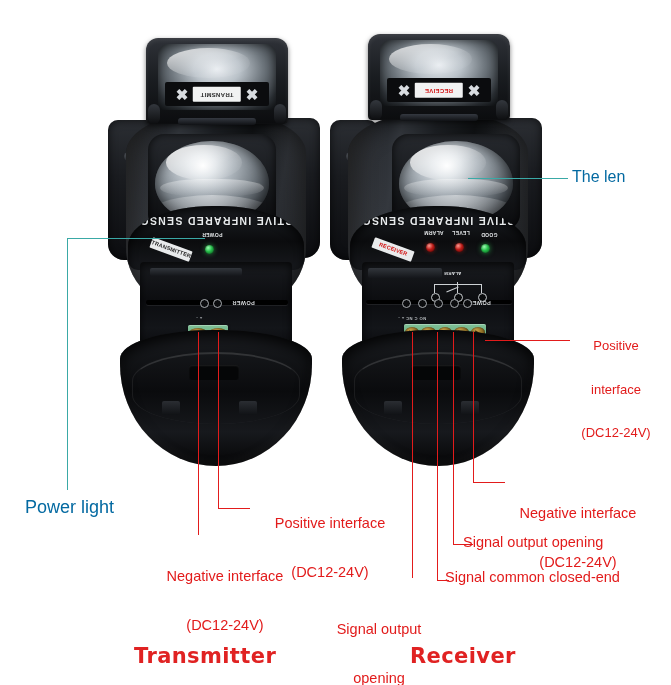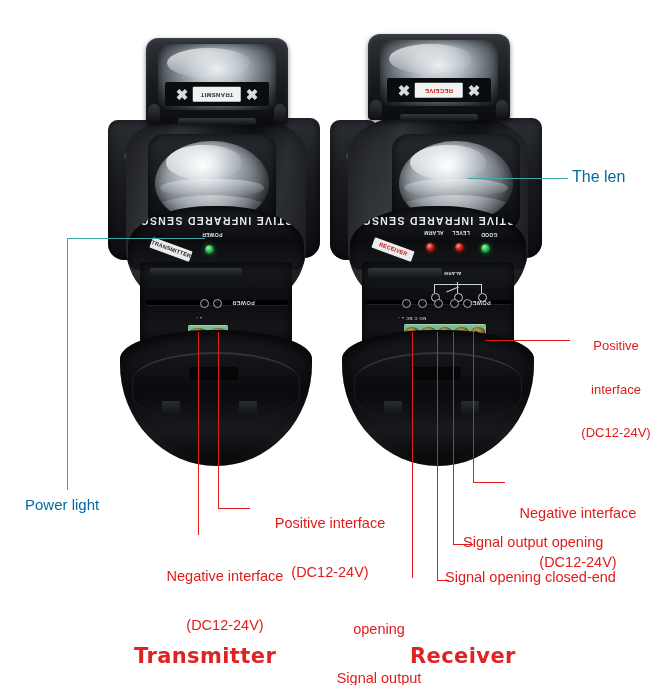--- a/index.html
+++ b/index.html
@@ -372,21 +372,21 @@
       <div class="cap-wedge" style="left:22%;top:52%;width:18px;height:14px;"></div>
       <div class="cap-wedge" style="left:62%;top:52%;width:18px;height:14px;"></div>
     </div>
   </div>
 
   <div class="ln teal lnh" style="left:468px;top:178px;width:100px;"></div>
   <div class="lbl teal" style="left:572px;top:168px;font-size:16px;">The len</div>
 
   <div class="ln teal lnh" style="left:67px;top:238px;width:138px;"></div>
   <div class="ln teal lnv" style="left:67px;top:238px;height:252px;"></div>
-  <div class="lbl teal" style="left:25px;top:497px;font-size:15px;">Power light</div>
+  <div class="lbl teal" style="left:25px;top:497px;font-size:18px;">Power light</div>
 
   <div class="ln red lnv" style="left:198px;top:332px;height:203px;"></div>
   <div class="lbl red center" style="left:130px;top:536px;font-size:14.5px;width:190px;">
     <div>Negative interface</div>
     <div>(DC12-24V)</div>
   </div>
 
   <div class="ln red lnv" style="left:218px;top:332px;height:176px;"></div>
   <div class="ln red lnh" style="left:218px;top:508px;width:32px;"></div>
   <div class="lbl red center" style="left:235px;top:483px;font-size:14.5px;width:190px;">
@@ -407,24 +407,24 @@
     <div>Negative interface</div>
     <div>(DC12-24V)</div>
   </div>
 
   <div class="ln red lnv" style="left:453px;top:332px;height:212px;"></div>
   <div class="ln red lnh" style="left:453px;top:544px;width:20px;"></div>
   <div class="lbl red" style="left:463px;top:534px;font-size:14.5px;">Signal output opening</div>
 
   <div class="ln red lnv" style="left:437px;top:332px;height:248px;"></div>
   <div class="ln red lnh" style="left:437px;top:580px;width:12px;"></div>
-  <div class="lbl red" style="left:445px;top:569px;font-size:14.5px;">Signal opening closed-end</div>
+  <div class="lbl red" style="left:445px;top:569px;font-size:14.5px;">Signal common closed-end</div>
 
   <div class="ln red lnv" style="left:412px;top:332px;height:246px;"></div>
   <div class="lbl red center" style="left:318px;top:589px;font-size:14.5px;width:122px;">
+    <div>Signal output</div>
     <div>opening</div>
-    <div>Signal output</div>
   </div>
 
   <div class="bigname" style="left:134px;top:644px;">Transmitter</div>
   <div class="bigname" style="left:410px;top:644px;">Receiver</div>
 
 </div>
 
 </body></html>

